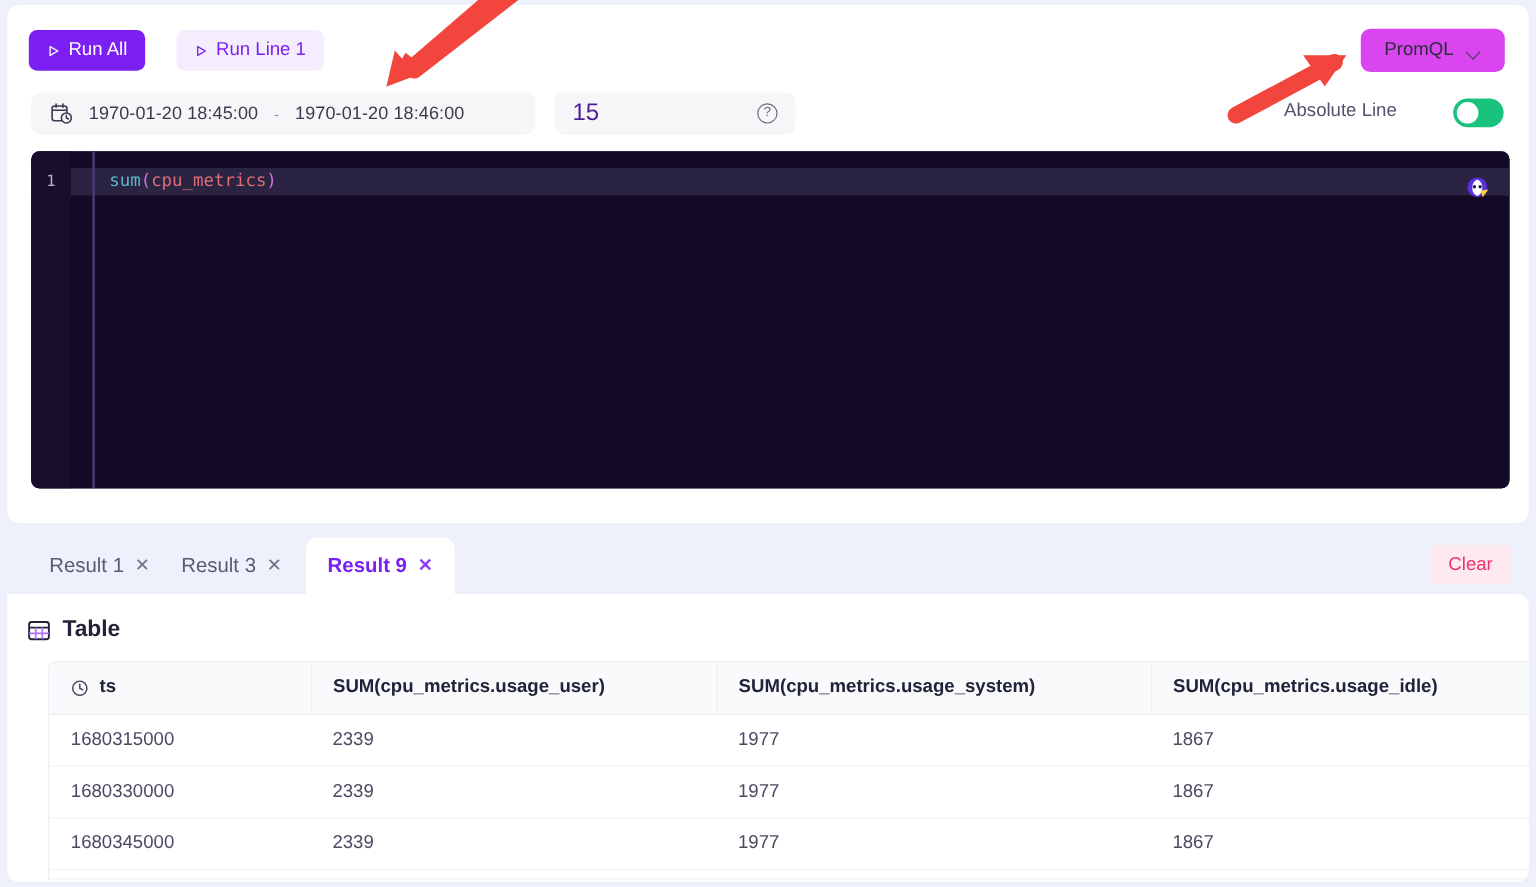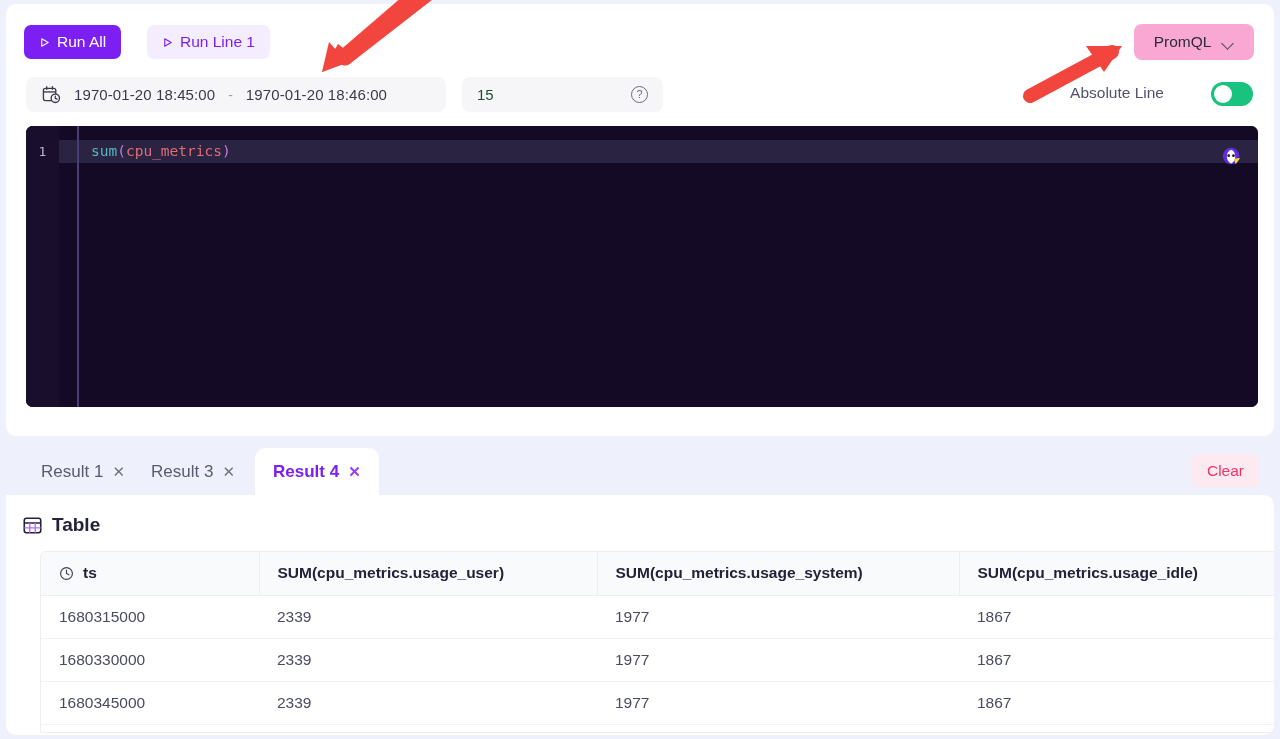--- a/index.html
+++ b/index.html
@@ -75,21 +75,21 @@
     display:inline-block;
     width: 11px; height: 11px;
   }
 
   .lang-select {
     position: absolute;
     right: 20px;
     top: 20px;
     width: 120px;
     height: 36px;
-    background: #f9a8d4;
+    background: #d946ef;
     border: none;
     border-radius: 8px;
     display: flex;
     align-items: center;
     justify-content: center;
     gap: 12px;
     color: #2b2b3c;
     font-size: 15.5px;
     cursor: pointer;
   }
@@ -137,22 +137,22 @@
     width: 201px;
     height: 35px;
     background: #f6f6f8;
     border-radius: 8px;
     display: flex;
     align-items: center;
     padding: 0 15px;
     justify-content: space-between;
   }
   .step-val {
-    color: #14532d;
-    font-size: 15px;
+    color: #4c1d95;
+    font-size: 20px;
     border: none;
     background: transparent;
     outline: none;
     width: 140px;
     font-family: "Liberation Sans", sans-serif;
   }
   .q-icon {
     width: 17px; height: 17px;
     border: 1.4px solid #6b6b80;
     border-radius: 50%;
@@ -457,21 +457,21 @@
   <div class="tabs-row">
     <div class="tab" style="left:23px;">
       <span>Result 1</span>
       <span class="tab-close">✕</span>
     </div>
     <div class="tab" style="left:133px;">
       <span>Result 3</span>
       <span class="tab-close">✕</span>
     </div>
     <div class="tab active" style="left:255px;">
-      <span>Result 4</span>
+      <span>Result 9</span>
       <span class="tab-close">✕</span>
     </div>
 
     <button class="btn-clear">
       <span>Clear</span>
     </button>
   </div>
 
   <div class="result-panel">
     <div class="result-title">

